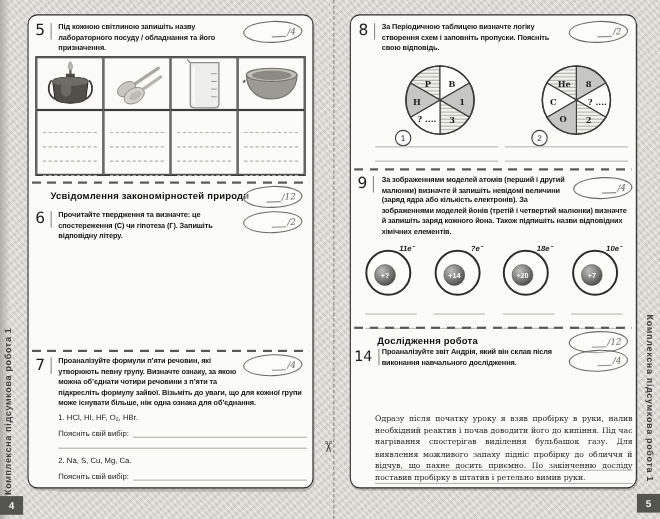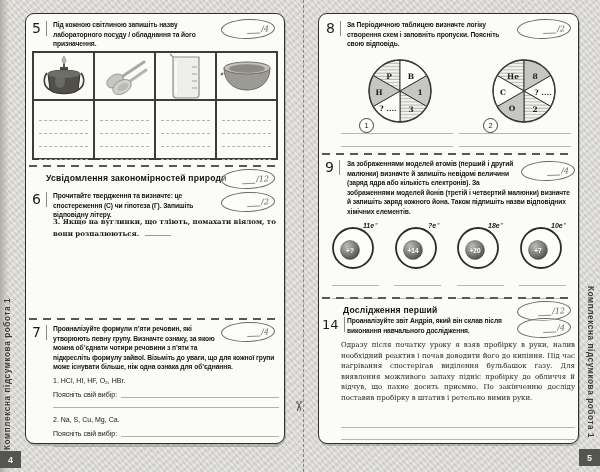--- a/index.html
+++ b/index.html
@@ -43,21 +43,21 @@
   .circlab{position:absolute;width:13px;height:13px;border:1px solid #3e3e3c;border-radius:50%;
     font:400 7.5px "Liberation Sans",sans-serif;color:#1a1a1a;display:flex;align-items:center;justify-content:center;background:#fff;}
   .plain{fill:#fdfdfa;}
   .gray{fill:#c6c6c2;}
   .hatched{fill:url(#hatchp);}
   .sectxt{font:bold 7.5px "DejaVu Serif",serif;fill:#1e1e1e;}
   .atomrow{position:absolute;left:8px;top:204px;width:244px;display:flex;justify-content:space-between;}
   .atomlines{position:absolute;left:8px;top:259px;width:244px;display:flex;justify-content:space-between;}
   .acol{width:56px;}
   .acol .wline{width:47px;height:12px;margin:0 auto;}
-  .report{position:absolute;font:400 7px "DejaVu Serif",serif;color:#1c1c1c;line-height:1.5;text-align:justify;}
+  .report{position:absolute;font:400 7px "DejaVu Serif",serif;color:#1c1c1c;line-height:1.5;text-align:justify;margin-top:36px;}
   .question{position:absolute;font:400 7.2px "Liberation Sans",sans-serif;color:#161616;line-height:1.55;}
   .qfill{display:inline-block;width:92px;border-bottom:1px solid #b2b2aa;height:7px;}
   .vtext{position:absolute;writing-mode:vertical-rl;font:bold 8.2px "Liberation Sans",sans-serif;
     color:#3b3b38;letter-spacing:.6px;white-space:nowrap;}
   .pnum{position:absolute;width:21px;height:17px;background:#55554f;color:#f1f1ec;
     font:bold 9px "Liberation Sans",sans-serif;display:flex;align-items:center;justify-content:center;}
   .cutline{position:absolute;left:303px;top:0;height:472px;width:0;border-left:1.6px dashed #85857e;}
   .scissors{position:absolute;left:293px;top:398px;font-size:14px;color:#4c4c47;transform:rotate(90deg);}
   .abs{position:absolute;}
 </style>
@@ -165,25 +165,20 @@
     </div>
 
     <div class="tnum" style="left:6px;top:178px;">6</div>
     <div class="instr" style="left:27px;top:177px;width:162px;">Прочитайте твердження та визначте: це спостереження (С) чи гіпотеза (Г). Запишіть відповідну літеру.</div>
     <div class="oval" style="left:195px;top:178px;">
       <span class="oblank"></span>
       <span class="oscore">/2</span>
     </div>
 
     <div class="abs" style="left:27px;top:203px;width:226px;">
-      <div class="seritem">
-        <span>3.</span>
-        <span>Якщо на вуглинки, що тліють, помахати віялом, то вони розпалюються.</span>
-        <span class="sblank"></span>
-      </div>
     </div>
 
     <div class="divider" style="top:304px;"></div>
 
     <div class="tnum" style="left:6px;top:311px;">7</div>
     <div class="oval" style="left:195px;top:308px;">
       <span class="oblank"></span>
       <span class="oscore">/4</span>
     </div>
     <div class="abs" style="left:27px;top:310px;width:226px;">
@@ -309,21 +304,21 @@
           <div class="wline"></div>
         </div>
       <div class="acol">
           <div class="wline"></div>
           <div class="wline"></div>
         </div>
     </div>
 
     <div class="divider" style="top:283px;"></div>
 
-    <div class="sechead" style="left:24px;top:291px;">Дослідження перший</div>
+    <div class="sechead" style="left:24px;top:291px;">Дослідження робота</div>
     <div class="oval" style="left:198px;top:287px;">
       <span class="oblank"></span>
       <span class="oscore">/12</span>
     </div>
 
     <div class="tnum" style="left:3px;top:303px;font-size:13px;">14</div>
     <div class="instr" style="left:28px;top:302px;width:168px;">Проаналізуйте звіт Андрія, який він склав після виконання навчального дослідження.</div>
     <div class="oval" style="left:198px;top:304px;">
       <span class="oblank"></span>
       <span class="oscore">/4</span>

